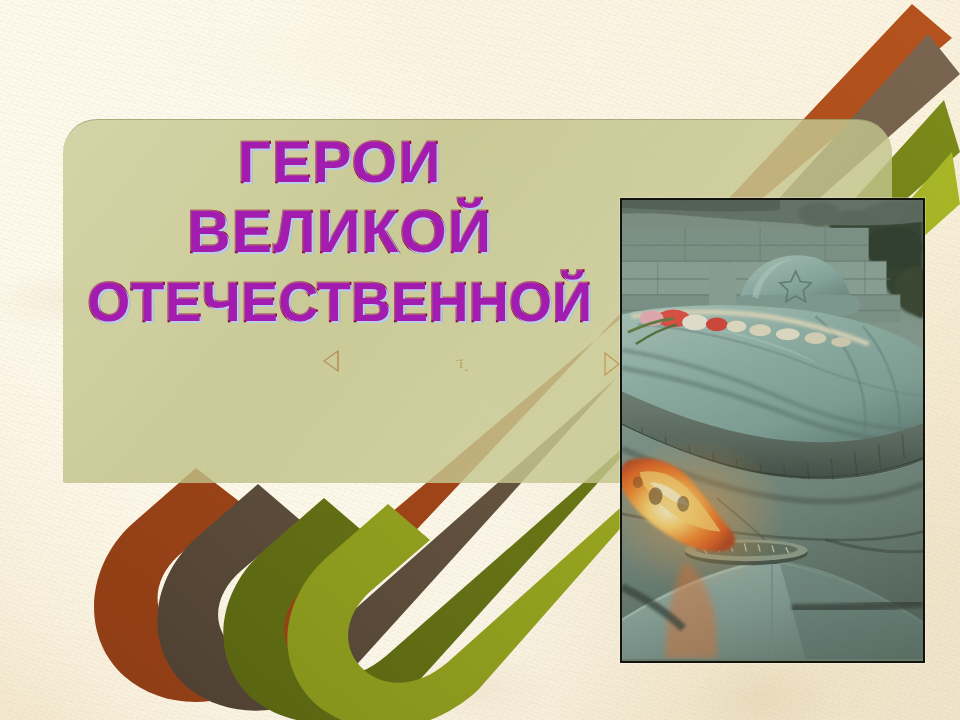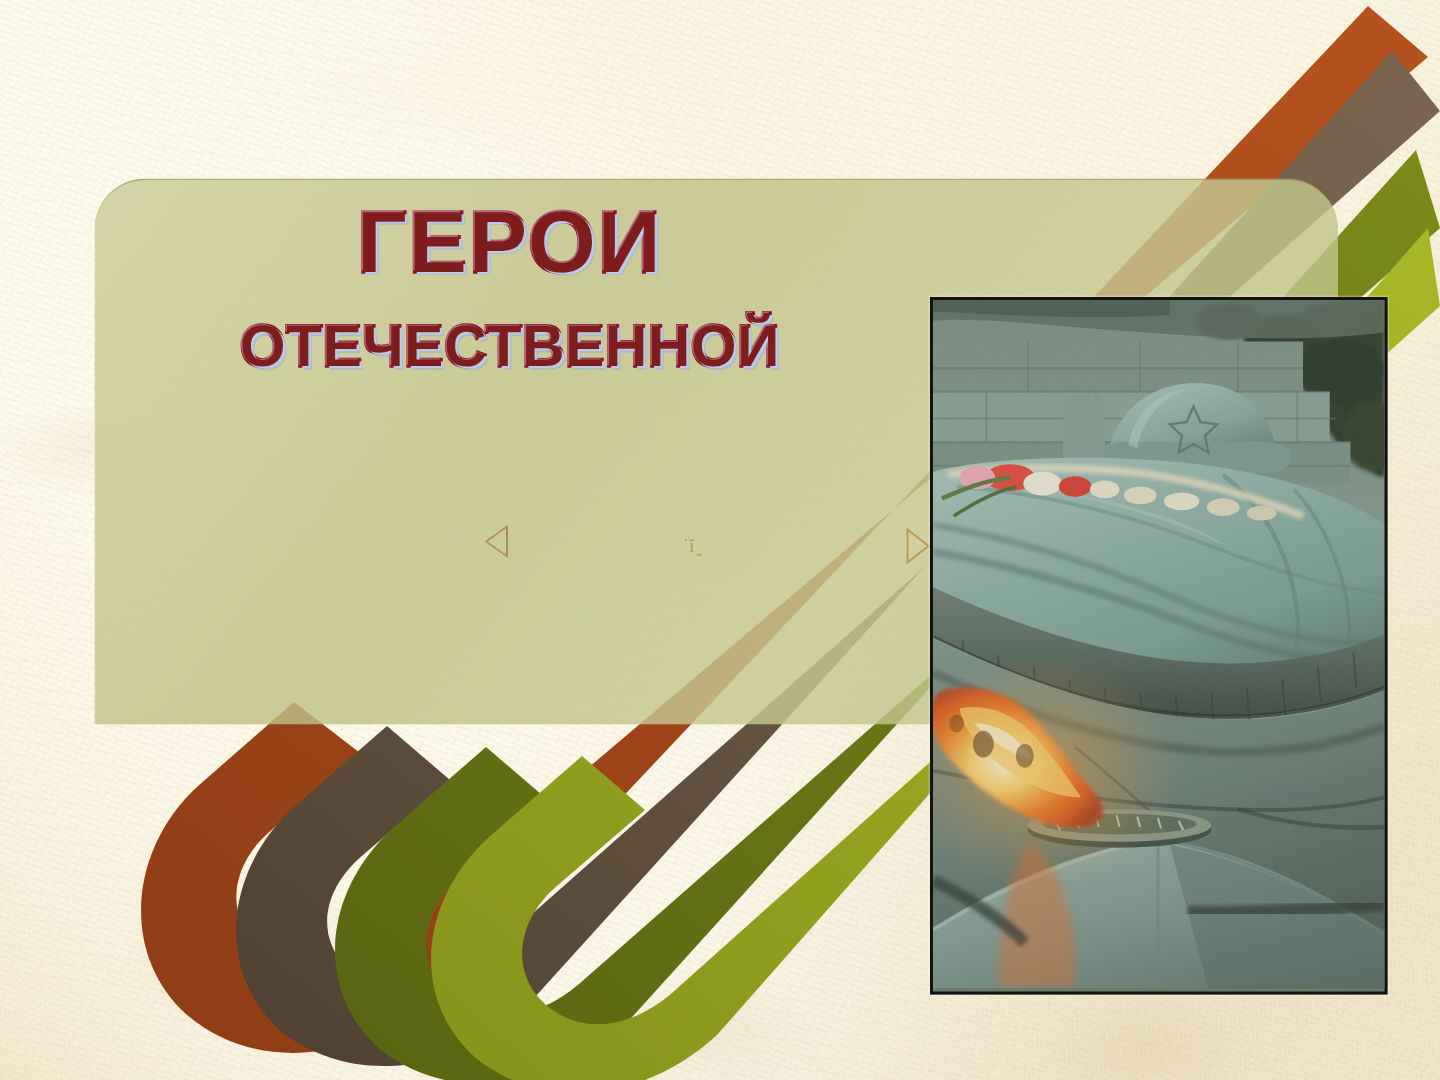--- a/index.html
+++ b/index.html
@@ -78,29 +78,29 @@
     padding-top:3px;
     pointer-events:none;
   }
   .title-line {
     font-family:"Liberation Sans", sans-serif;
     font-weight:700;
     font-size:60px;
     line-height:70px;
     letter-spacing:1.5px;
     white-space:nowrap;
-    color:#7f1d1d;
+    color:#a21caf;
     -webkit-text-stroke:2.4px #8a1230;
     paint-order:stroke fill;
     text-shadow:
        1.6px 1.6px 0 rgba(190,205,235,.95),
        2.4px 2.4px 0 rgba(150,175,215,.55),
       -1px -1px 0 rgba(255,255,255,.35);
   }
-  .title-line.l3 { font-size:39px; letter-spacing:0.5px; }
+  .title-line.l3 { font-size:55px; letter-spacing:0.5px; }
   .title-line.l1 { font-size:58px; }
 
   
   .tiny-mark {
     position:absolute;
     color:#a8702a;
     font-size:13px;
     line-height:1;
     opacity:.55;
     font-family:"Liberation Serif", serif;
@@ -198,20 +198,21 @@
       </g>
     </svg>
   </div>
 
   <div id="title-panel">
     <div id="panel-sheen"></div>
   </div>
 
   <div id="title-block">
     <div class="title-line l1">ГЕРОИ</div>
+    <div class="title-line l2">ВЕЛИКОЙ</div>
     <div class="title-line l3">ОТЕЧЕСТВЕННОЙ</div>
   </div>
 
   <div id="marker-left">
     <svg width="26" height="26" viewBox="0 0 26 26">
       <path d="M20 3 L6 13 L20 23 Z" fill="none" stroke="#a0631f" stroke-width="1.1" opacity=".75"></path>
       <path d="M20 3 L20 23" stroke="#a0631f" stroke-width="1" opacity=".6"></path>
     </svg>
   </div>
   <div id="marker-right">

